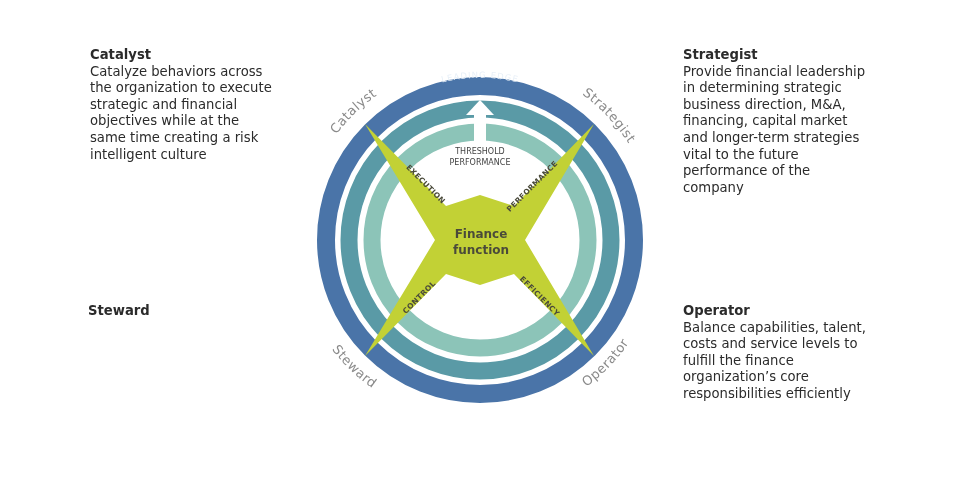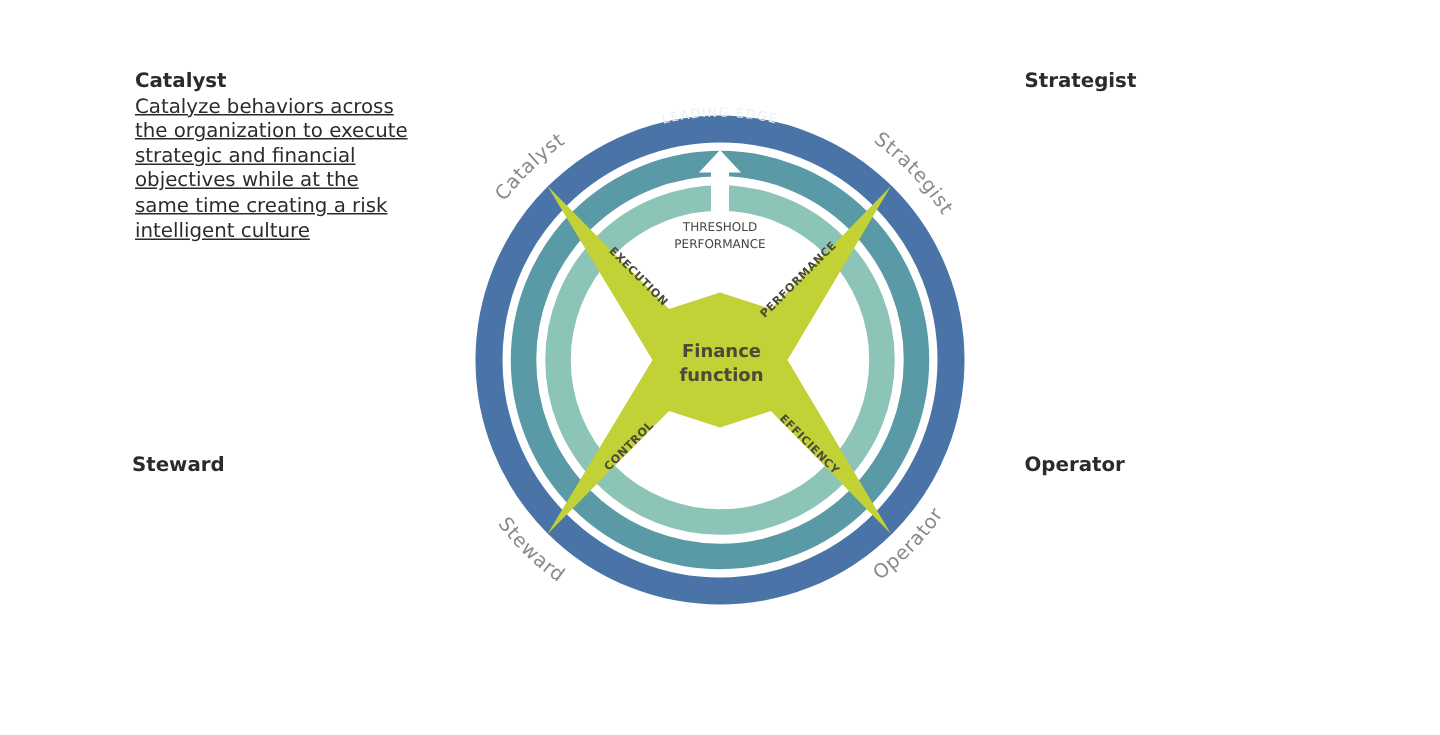--- a/index.html
+++ b/index.html
@@ -1,20 +1,20 @@
 <!DOCTYPE html>
 <html><head>
 <meta charset="utf-8">
 <style>
   html, body { margin: 0; padding: 0; background: #ffffff; }
   body { width: 960px; height: 490px; position: relative; overflow: hidden;
          font-family: "DejaVu Sans", sans-serif; color: #2b2b2b; }
   .desc { position: absolute; font-size: 13.2px; line-height: 16.6px; }
   .desc .title { font-weight: bold; display: block; }
-  .desc .body { display: block; white-space: pre-line; text-decoration: underline; }
+  .desc .body { display: block; white-space: pre-line; }
   #desc-catalyst { left: 90px; top: 47px; width: 230px; }
   #desc-strategist { left: 683px; top: 47px; width: 230px; }
   #desc-steward { left: 88px; top: 303px; width: 230px; }
   #desc-operator { left: 683px; top: 303px; width: 230px; }
   svg#wheel { position: absolute; left: 0; top: 0; }
   .role-label { font-family: "DejaVu Sans", sans-serif; font-size: 13px; fill: #8a8a8a; letter-spacing: 0.5px; }
   .arm-label { font-family: "DejaVu Sans", sans-serif; font-size: 7.5px; font-weight: bold; fill: #4a4a3a; letter-spacing: 0.4px; }
   .center-label { font-family: "DejaVu Sans", sans-serif; font-size: 12px; font-weight: bold; fill: #4a4a3a; }
   .threshold-label { font-family: "DejaVu Sans", sans-serif; font-size: 8px; fill: #444444; }
   .edge-label { font-family: "DejaVu Sans", sans-serif; font-size: 8.5px; fill: #e8f0f8; letter-spacing: 1px; }
@@ -26,26 +26,39 @@
   <span class="title">Catalyst</span>
   <span class="body">Catalyze behaviors across
 the organization to execute
 strategic and financial
 objectives while at the
 same time creating a risk
 intelligent culture</span>
 </div>
 <div class="desc" id="desc-strategist">
   <span class="title">Strategist</span>
+  <span class="body">Provide financial leadership
+in determining strategic
+business direction, M&amp;A,
+financing, capital market
+and longer-term strategies
+vital to the future
+performance of the
+company</span>
 </div>
 <div class="desc" id="desc-steward">
   <span class="title">Steward</span>
 </div>
 <div class="desc" id="desc-operator">
   <span class="title">Operator</span>
+  <span class="body">Balance capabilities, talent,
+costs and service levels to
+fulfill the finance
+organization’s  core
+responsibilities efficiently</span>
 </div>
 
 <svg id="wheel" width="960" height="490" viewBox="0 0 960 490">
   <defs>
     <path id="arc-top" d="M 406 97 A 152 152 0 0 1 554 97"></path>
     <path id="arc-catalyst" d="M 333 139 A 178 178 0 0 1 382 92"></path>
     <path id="arc-strategist" d="M 580 93 A 178 178 0 0 1 630 146"></path>
     <path id="arc-steward" d="M 328 344 A 178 178 0 0 0 378 392"></path>
     <path id="arc-operator" d="M 582 390 A 178 178 0 0 0 632 338"></path>
   </defs>

